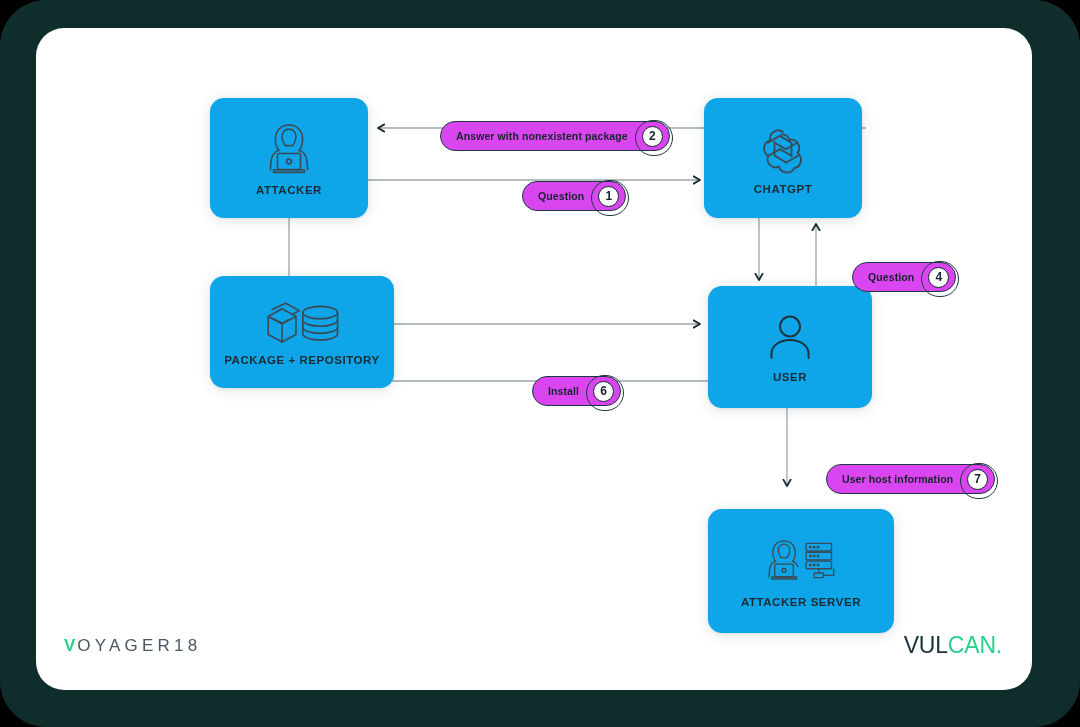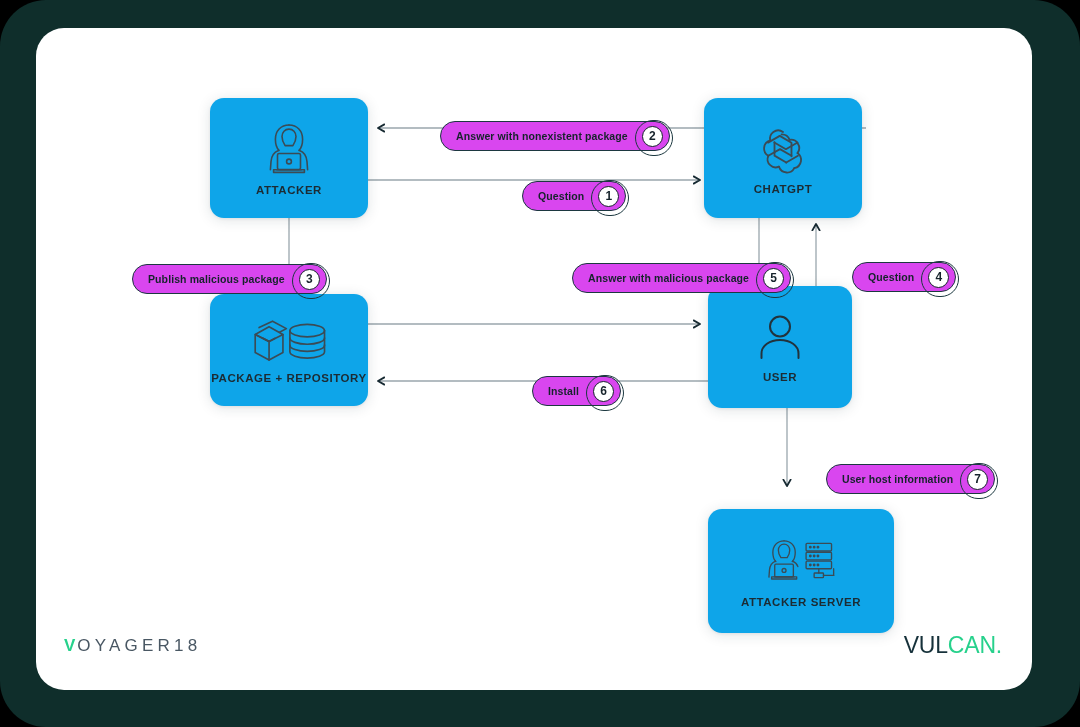--- a/index.html
+++ b/index.html
@@ -51,22 +51,22 @@
     font-size: 11.5px;
     font-weight: bold;
     letter-spacing: 0.55px;
     color: #1c2b33;
     text-align: center;
     white-space: nowrap;
   }
 
   #node-attacker        { left: 174px; top: 70px;  width: 158px; height: 120px; }
   #node-chatgpt         { left: 668px; top: 70px;  width: 158px; height: 120px; }
-  #node-package-repo    { left: 174px; top: 266px; width: 158px; height: 112px; }
-  #node-user            { left: 672px; top: 258px; width: 144px; height: 122px; }
+  #node-package-repo    { left: 174px; top: 248px; width: 184px; height: 112px; }
+  #node-user            { left: 672px; top: 258px; width: 164px; height: 122px; }
   #node-attacker-server { left: 672px; top: 481px; width: 186px; height: 124px; }
 
   
   .pill {
     position: absolute;
     height: 30px;
     background: #d946ef;
     border: 1.6px solid #1c3840;
     border-radius: 18px;
     display: flex;
@@ -302,29 +302,21 @@
     <div class="pill" id="pill-2">
       <span class="pill-text">Answer with nonexistent package</span>
       <span class="pill-num">2</span>
     </div>
 
     <div class="pill" id="pill-1">
       <span class="pill-text">Question</span>
       <span class="pill-num">1</span>
     </div>
 
-    <div class="pill" id="pill-3">
-      <span class="pill-text">Publish malicious package</span>
-      <span class="pill-num">3</span>
-    </div>
-
-    <div class="pill" id="pill-5">
-      <span class="pill-text">Answer with malicious package</span>
-      <span class="pill-num">5</span>
-    </div>
+
 
     <div class="pill" id="pill-4">
       <span class="pill-text">Question</span>
       <span class="pill-num">4</span>
     </div>
 
     <div class="pill" id="pill-6">
       <span class="pill-text">Install</span>
       <span class="pill-num">6</span>
     </div>

